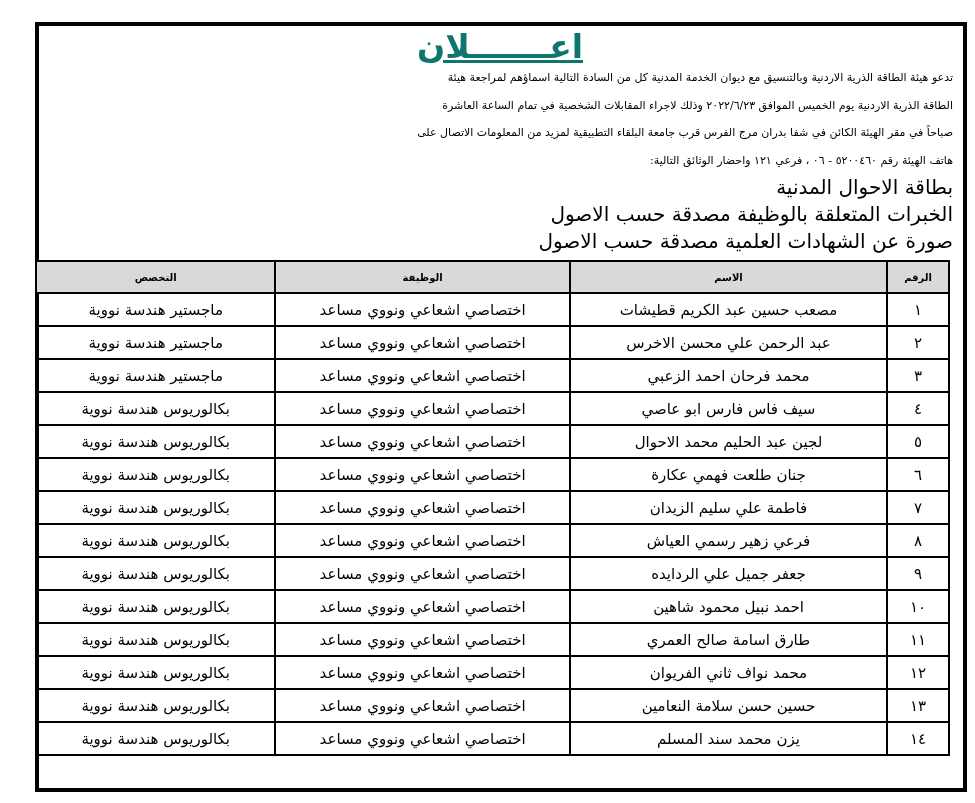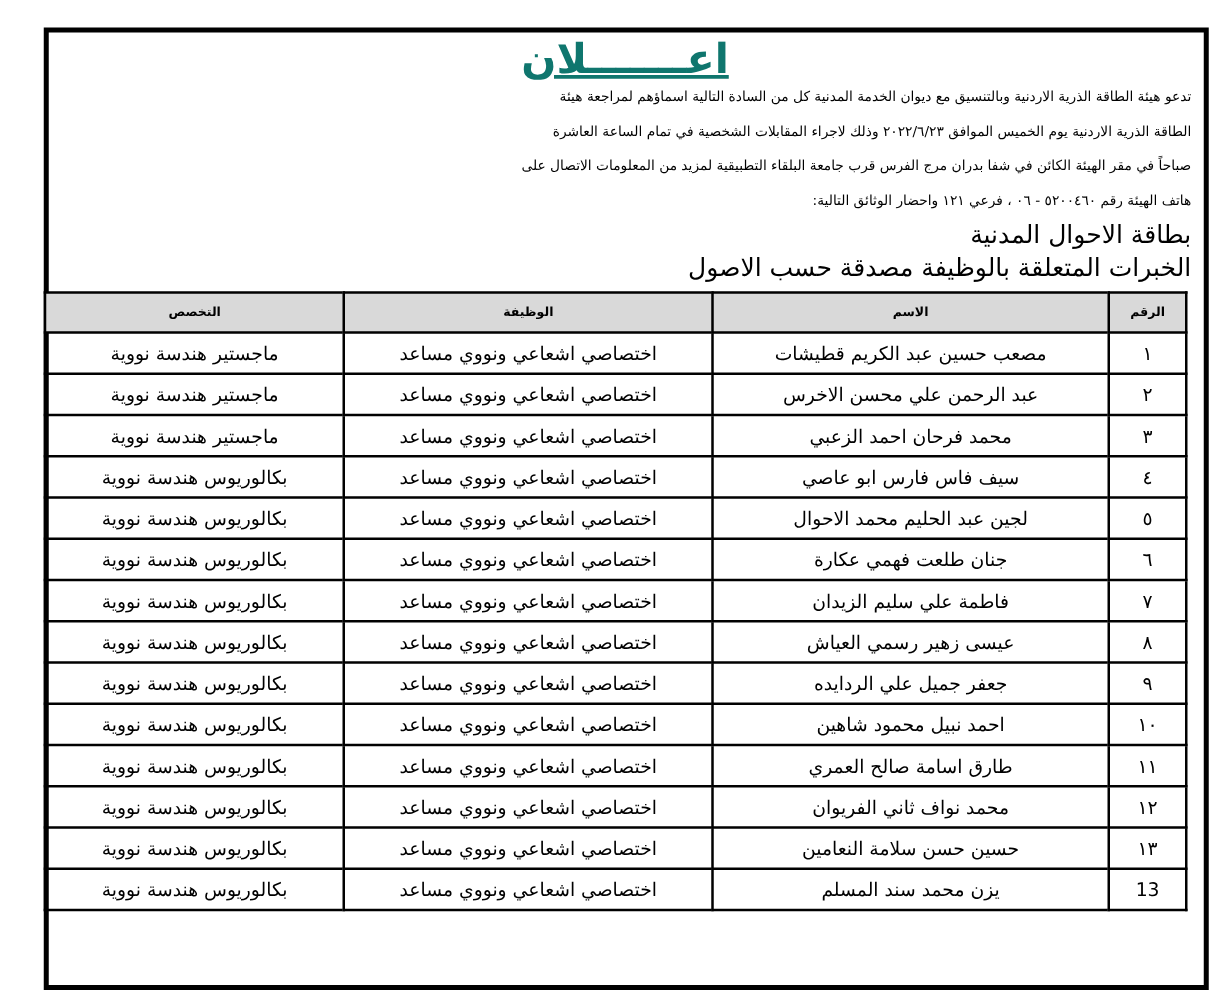--- a/index.html
+++ b/index.html
@@ -47,20 +47,21 @@
     <p class="para">
       <span class="line">تدعو هيئة الطاقة الذرية الاردنية وبالتنسيق مع ديوان الخدمة المدنية كل من السادة التالية اسماؤهم لمراجعة هيئة</span>
       <span class="line">الطاقة الذرية الاردنية يوم الخميس الموافق ٢٠٢٢/٦/٢٣ وذلك لاجراء المقابلات الشخصية في تمام الساعة العاشرة</span>
       <span class="line">صباحاً في مقر الهيئة الكائن في شفا بدران مرج الفرس قرب جامعة البلقاء التطبيقية لمزيد من المعلومات الاتصال على</span>
       <span class="line">هاتف الهيئة رقم ٥٢٠٠٤٦٠ - ٠٦ ، فرعي ١٢١ واحضار الوثائق التالية:</span>
     </p>
 
     <ul class="docs">
       <li>بطاقة الاحوال المدنية</li>
       <li>الخبرات المتعلقة بالوظيفة مصدقة حسب الاصول</li>
+      <li>صورة عن الشهادات العلمية مصدقة حسب الاصول</li>
     </ul>
 
     <table class="candidates">
       <colgroup>
         <col class="c-no">
           <col class="c-name">
           <col class="c-job">
           <col class="c-spec">
       </colgroup>
       <thead>
@@ -109,21 +110,21 @@
             <td>بكالوريوس هندسة نووية</td>
           </tr>
           <tr>
             <td>٧</td>
             <td>فاطمة علي سليم الزيدان</td>
             <td>اختصاصي اشعاعي ونووي مساعد</td>
             <td>بكالوريوس هندسة نووية</td>
           </tr>
           <tr>
             <td>٨</td>
-            <td>عيسى زهير رسمي العياش</td>
+            <td>فرعي زهير رسمي العياش</td>
             <td>اختصاصي اشعاعي ونووي مساعد</td>
             <td>بكالوريوس هندسة نووية</td>
           </tr>
           <tr>
             <td>٩</td>
             <td>جعفر جميل علي الردايده</td>
             <td>اختصاصي اشعاعي ونووي مساعد</td>
             <td>بكالوريوس هندسة نووية</td>
           </tr>
           <tr>
@@ -144,21 +145,21 @@
             <td>اختصاصي اشعاعي ونووي مساعد</td>
             <td>بكالوريوس هندسة نووية</td>
           </tr>
           <tr>
             <td>١٣</td>
             <td>حسين حسن سلامة النعامين</td>
             <td>اختصاصي اشعاعي ونووي مساعد</td>
             <td>بكالوريوس هندسة نووية</td>
           </tr>
           <tr>
-            <td>13</td>
+            <td>١٤</td>
             <td>يزن محمد سند المسلم</td>
             <td>اختصاصي اشعاعي ونووي مساعد</td>
             <td>بكالوريوس هندسة نووية</td>
           </tr>
         </tbody>
     </table>
   </div>
 </div>
 
 </body></html>

